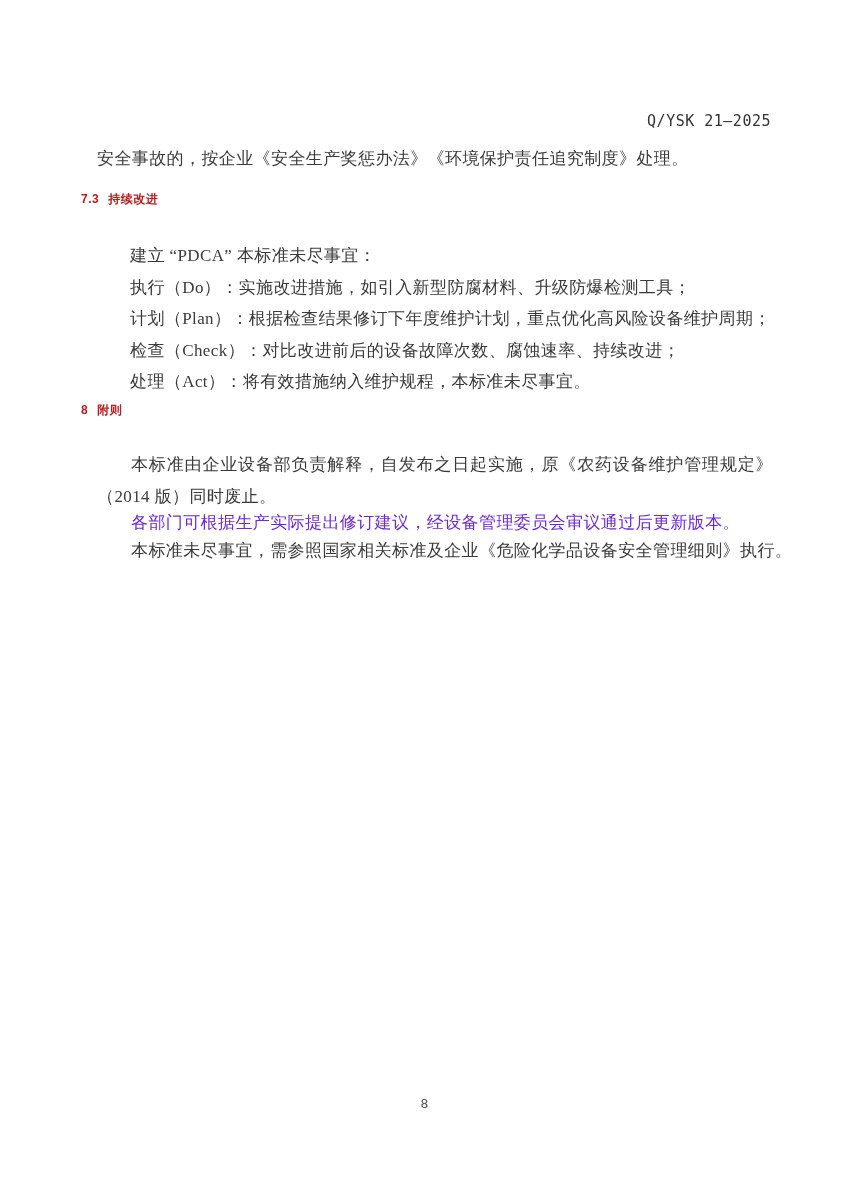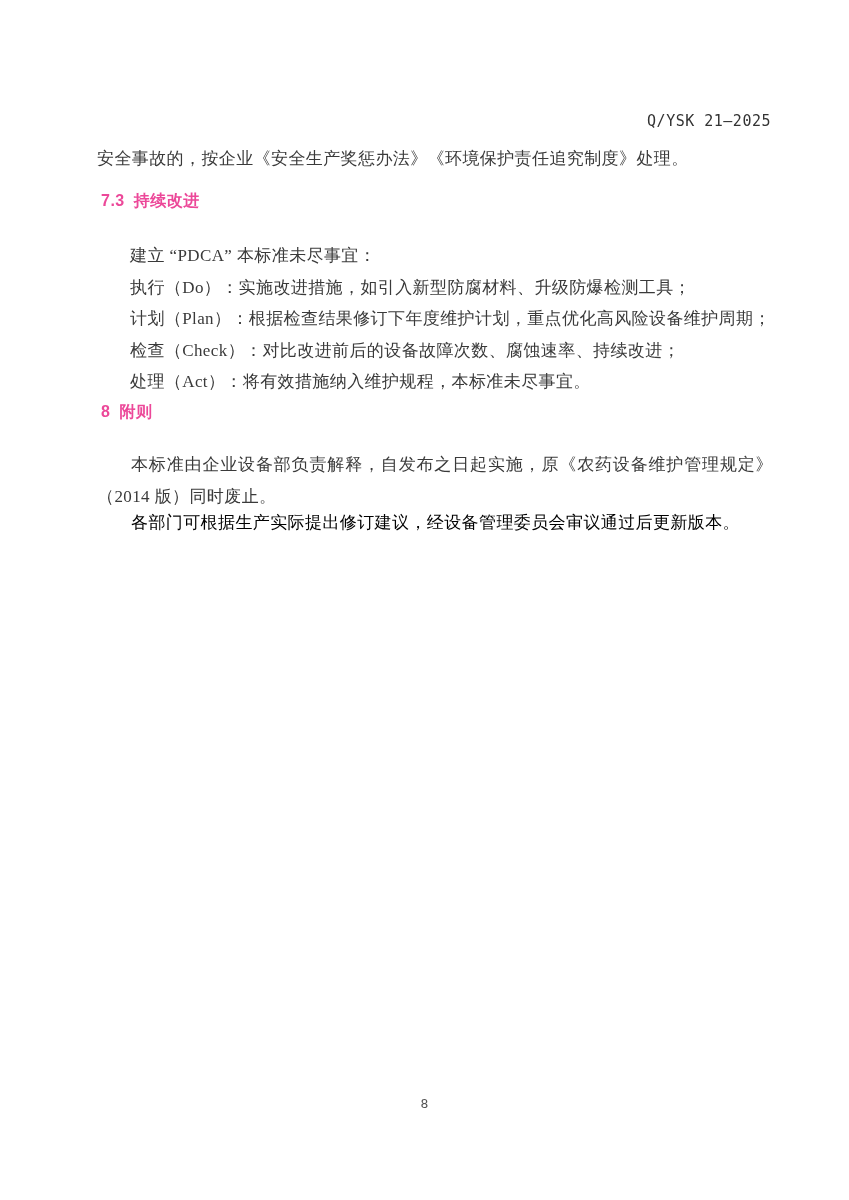--- a/index.html
+++ b/index.html
@@ -33,25 +33,25 @@
   }
   .intro {
     position: absolute;
     top: 143px;
     left: 97px;
     width: 676px;
     font-family: Liberation Serif, serif;
   }
   .heading {
     position: absolute;
-    left: 101px;
+    left: 81px;
     font-family: "Liberation Sans", "DejaVu Sans", sans-serif;
     font-weight: 700;
-    font-size: 16px;
-    color: #ec4899;
+    font-size: 12px;
+    color: #b91c1c;
     letter-spacing: 0.5px;
   }
   .heading .sec-num { margin-right: 9px; }
   .heading-73 { top: 191px; }
   .heading-8  { top: 402px; }
   .pdca-list {
     position: absolute;
     top: 240px;
     left: 97px;
     width: 676px;
@@ -78,21 +78,21 @@
   }
   .sec8-p2 {
     position: absolute;
     top: 509px;
     left: 97px;
     width: 700px;
     font-size: 17px;
     line-height: 28px;
     letter-spacing: 0.4px;
     text-indent: 2em;
-    color: #000000;
+    color: #6d28d9;
     white-space: nowrap;
   }
   .sec8-p3 {
     position: absolute;
     top: 537px;
     left: 97px;
     width: 700px;
     font-size: 17px;
     line-height: 28px;
     letter-spacing: 0.4px;
@@ -133,16 +133,17 @@
   </div>
 
   <h2 class="heading heading-8">
     <span class="sec-num">8</span><span>附则</span>
   </h2>
 
   <p class="sec8-p1">本标准由企业设备部负责解释，自发布之日起实施，原《农药设备维护管理规定》（2014 版）同时废止。</p>
 
   <p class="sec8-p2">各部门可根据生产实际提出修订建议，经设备管理委员会审议通过后更新版本。</p>
 
+  <p class="sec8-p3">本标准未尽事宜，需参照国家相关标准及企业《危险化学品设备安全管理细则》执行。</p>
 
   <div class="page-number">8</div>
 
 </div>
 
 </body></html>

